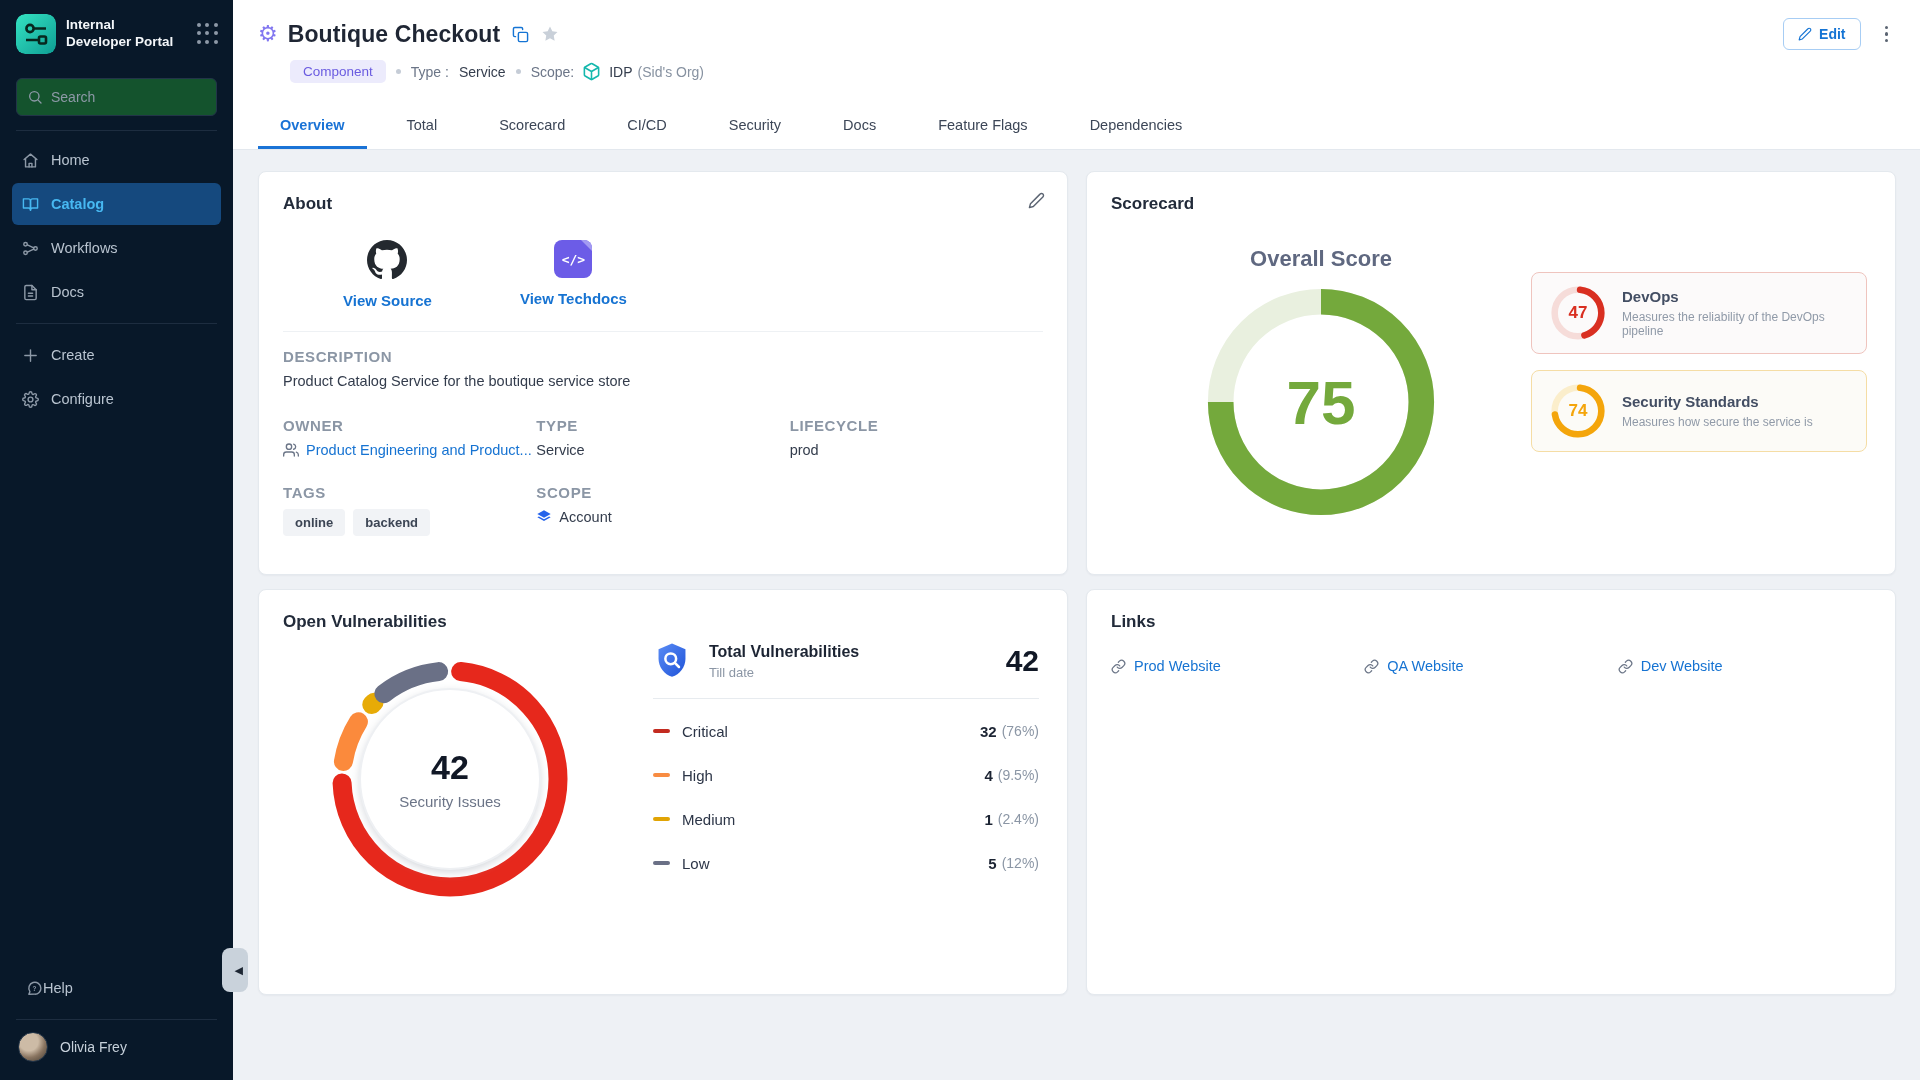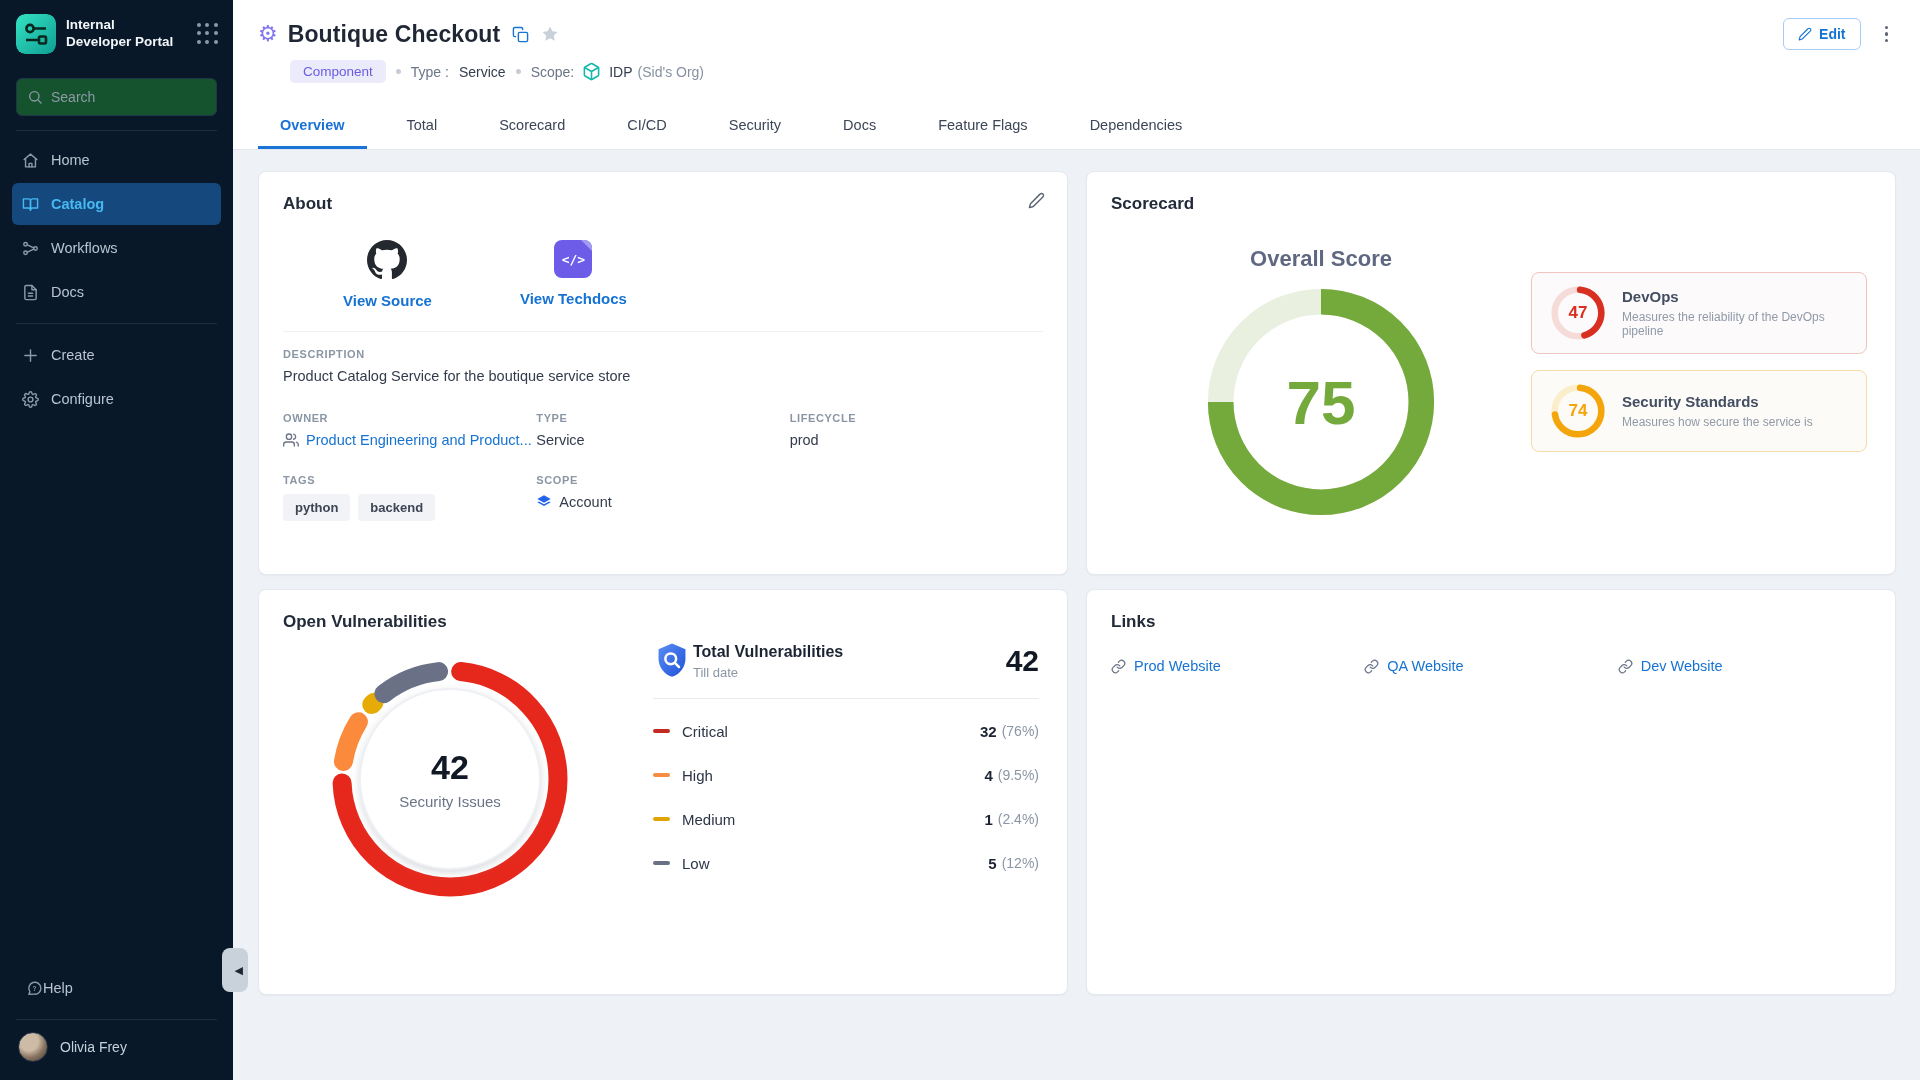--- a/index.html
+++ b/index.html
@@ -75,21 +75,21 @@
   .about-edit { position:absolute; top:20px; right:22px; cursor:pointer; }
   .about-links { display:flex; gap:88px; padding:26px 0 4px 60px; }
   .about-link { display:flex; flex-direction:column; align-items:center; gap:12px; cursor:pointer; }
   .about-link-label { color:#1673d2; font-size:15px; font-weight:700; }
   .techdocs-icon { width:38px; height:38px; background:#6c5ce7; border-radius:8px; position:relative;
     display:flex; align-items:center; justify-content:center; color:#fff; font-weight:700; font-size:13px;
     font-family:"DejaVu Sans Mono",monospace; overflow:hidden; }
   .techdocs-icon::after { content:""; position:absolute; top:0; right:0;
     border-style:solid; border-width:0 11px 11px 0; border-color:transparent #a39af2 transparent transparent; }
   .about-divider { border:none; border-top:1px solid #eef1f4; margin:18px 0 16px 0; }
-  .field-label { font-size:11px; font-weight:700; letter-spacing:.6px; color:#8b96a5; margin-bottom:8px; }
+  .field-label { font-size:15px; font-weight:700; letter-spacing:.6px; color:#8b96a5; margin-bottom:8px; }
   .field-value { font-size:14.5px; color:#333c4c; }
   .about-grid { display:grid; grid-template-columns:1fr 1fr 1fr; row-gap:26px; }
   .owner-link { display:flex; align-items:center; gap:7px; color:#1673d2; font-size:14.5px; cursor:pointer; }
   .tag-row { display:flex; gap:8px; }
   .tag-chip { background:#f1f3f6; border-radius:4px; padding:6px 12px; font-size:13px; font-weight:700; color:#3c4554; }
   .scope-val { display:flex; align-items:center; gap:7px; font-size:14.5px; color:#333c4c; }
 
   
   .score-body { display:flex; }
   .score-left { width:420px; display:flex; flex-direction:column; align-items:center; }
@@ -108,21 +108,21 @@
   .mini-desc { font-size:12px; color:#909aa8; }
 
   
   .vuln-body { display:flex; }
   .vuln-donut { position:relative; width:250px; height:250px; margin:22px 0 0 42px; }
   .vuln-donut svg { width:250px; height:250px; }
   .vuln-center { position:absolute; inset:0; display:flex; flex-direction:column; align-items:center; justify-content:center; gap:6px; }
   .vuln-center-num { font-size:34px; font-weight:800; color:#111826; }
   .vuln-center-label { font-size:15px; color:#6b7487; }
   .vuln-right { flex:1; margin:4px 4px 0 78px; }
-  .vuln-summary { display:flex; align-items:center; gap:2px; padding:6px 0 18px 0; border-bottom:1px solid #e7ebef; }
+  .vuln-summary { display:flex; align-items:center; gap:18px; padding:6px 0 18px 0; border-bottom:1px solid #e7ebef; }
   .vuln-summary-text { flex:1; }
   .vuln-sum-title { font-size:16px; font-weight:700; color:#1c2433; margin-bottom:4px; }
   .vuln-sum-sub { font-size:13px; color:#8b96a5; }
   .vuln-sum-value { font-size:30px; font-weight:700; color:#111826; }
   .vuln-rows { margin-top:10px; }
   .vuln-row { display:flex; align-items:center; height:44px; }
   .sev-dash { width:17px; height:4.5px; border-radius:3px; margin-right:12px; }
   .sev-label { font-size:15px; color:#2c3547; flex:1; }
   .sev-count { font-size:15px; font-weight:700; color:#1c2433; }
   .sev-pct { font-size:14px; color:#8b96a5; margin-left:5px; }
@@ -346,21 +346,21 @@
           <div class="field-label">TYPE</div>
           <div class="field-value">Service</div>
         </div>
         <div>
           <div class="field-label">LIFECYCLE</div>
           <div class="field-value">prod</div>
         </div>
         <div>
           <div class="field-label">TAGS</div>
           <div class="tag-row">
-            <span class="tag-chip">python</span>
+            <span class="tag-chip">online</span>
             <span class="tag-chip">backend</span>
           </div>
         </div>
         <div>
           <div class="field-label">SCOPE</div>
           <div class="scope-val">
             <svg width="16" height="16" viewBox="0 0 24 24" fill="#2563eb">
               <path d="M12 2 2 7.5l10 5.5 10-5.5z"></path>
               <path d="M2 12.5l10 5.5 10-5.5-2.4-1.3L12 15.4 4.4 11.2z"></path>
             </svg>

